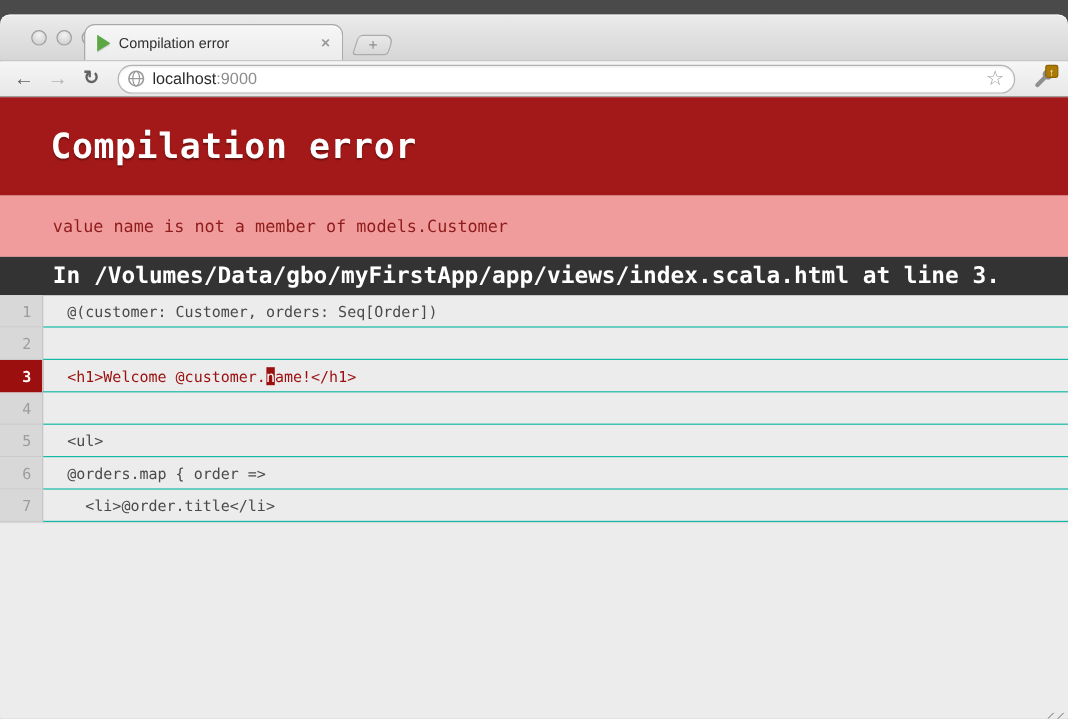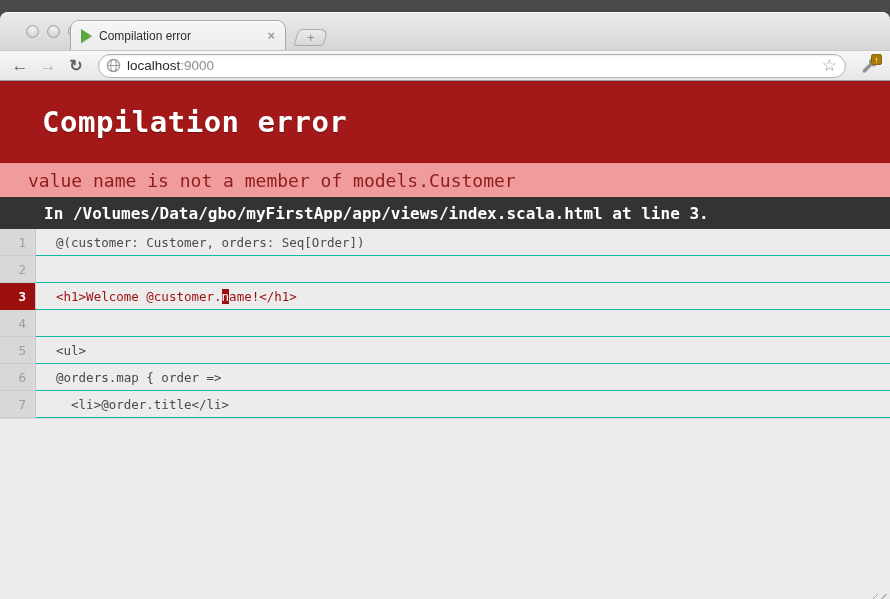--- a/index.html
+++ b/index.html
@@ -64,25 +64,25 @@
            border:1px solid #8d6405; }
 
   
   .content { flex:1 1 auto; position:relative; background:#ececec;
              font-family:"DejaVu Sans Mono","Liberation Mono",monospace; }
   .err-header { height:82px; background:var(--header-bg,#a31818);
                 display:flex; align-items:center; padding-left:42px; }
   .err-header h1 { font-size:29px; font-weight:bold; color:#ffffff;
                    font-family:inherit; letter-spacing:0.5px;
                    text-shadow:0 1px 1px rgba(0,0,0,.3); }
-  .err-detail { height:34px; background:var(--detail-bg,#f09c9c);
-                color:var(--detail-text,#8f1c1c); font-size:18px;
-                display:flex; align-items:center; padding-left:28px; }
+  .err-detail { height:51px; background:var(--detail-bg,#f09c9c);
+                color:var(--detail-text,#8f1c1c); font-size:14px;
+                display:flex; align-items:center; padding-left:44px; }
   .err-location { height:32px; background:var(--location-bg,#333333); color:#fff;
-                  font-size:16px; font-weight:bold;
+                  font-size:19px; font-weight:bold;
                   display:flex; align-items:center; padding-left:44px; }
   .code { border-bottom:1px solid #d9d9d9; }
   .code-line { display:flex; height:27px; line-height:27px; font-size:12.5px; }
   .gutter { flex:0 0 36px; background:#d8d8d8; color:#9d9d9d; text-align:right;
             padding-right:9px; border-bottom:1px solid #cbcbcb;
             border-right:1px solid #c6c6c6; }
   .src { flex:1 1 auto; padding-left:20px; color:#4a4a4a; white-space:pre;
          border-bottom:1px solid #14b8a6; }
   .code-line.error .gutter { background:var(--error-line-bg,#9c0f0f); color:#fff;
                              font-weight:bold; border-bottom-color:var(--error-line-bg,#9c0f0f); }

